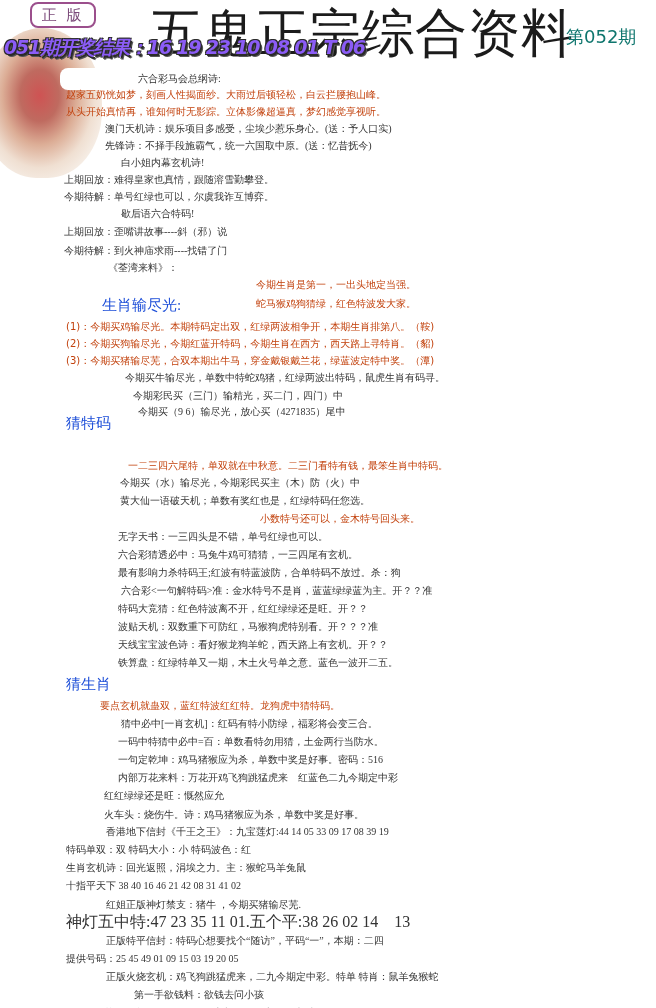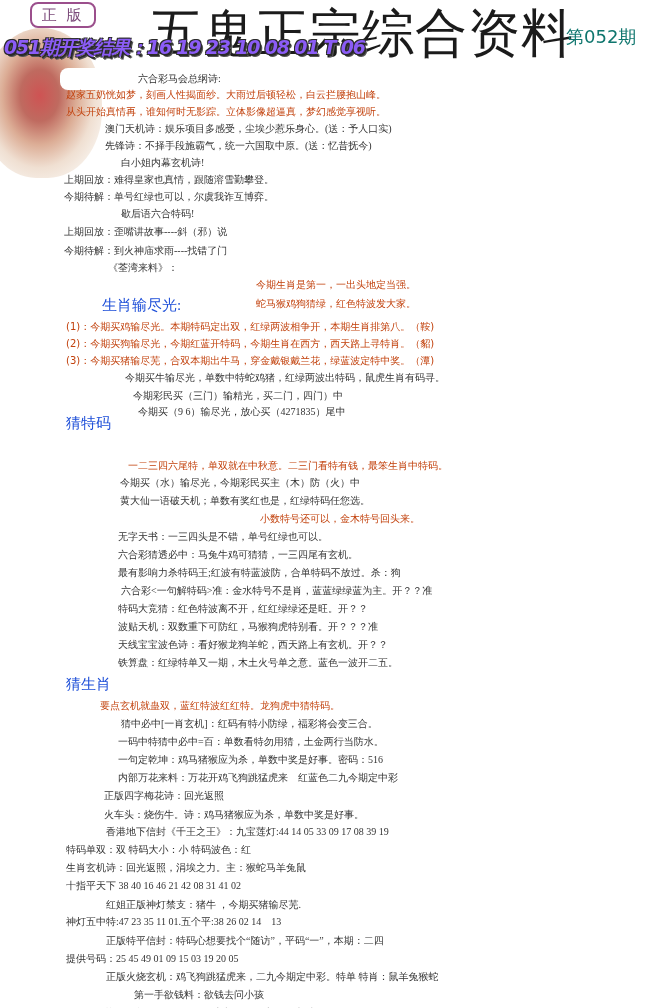--- a/index.html
+++ b/index.html
@@ -4,21 +4,21 @@
 <style>
   html, body { margin: 0; padding: 0; background: #ffffff; }
   body {
     width: 656px; height: 1008px; overflow: hidden; position: relative;
     font-family: "DejaVu Sans", sans-serif; color: #111;
   }
   .abs { position: absolute; white-space: nowrap; border-radius: 8px; }
   .serif { font-family: "Liberation Serif", "DejaVu Serif", serif; color: #333; }
   .sans { font-family: "DejaVu Sans", sans-serif; color: #c2410c; }
   .t { font-size: 10px; line-height: 17px; text-align: right; }
-  .t13 { font-size: 10px; line-height: 16px; text-align: right; }
+  .t13 { font-size: 16px; line-height: 16px; text-align: right; }
 
   #badge {
     left: 30px; top: 2px; width: 66px; height: 26px;
     border: 2px solid #9b4f8c; box-sizing: border-box;
     font-family: "Liberation Serif", serif; font-size: 15px;
     color: #7b4a7a; text-align: center; line-height: 22px; letter-spacing: 3px;
     background: #fff;
   }
   #portrait {
     left: -18px; top: 28px; width: 120px; height: 150px;
@@ -94,21 +94,21 @@
     <div class="abs serif t" style="left: 118px; top: 600px;">特码大竞猜：红色特波离不开，红红绿绿还是旺。开？？</div>
     <div class="abs serif t" style="left: 118px; top: 618px;">波贴天机：双数重下可防红，马猴狗虎特别看。开？？？准</div>
     <div class="abs serif t" style="left: 118px; top: 636px;">天线宝宝波色诗：看好猴龙狗羊蛇，西天路上有玄机。开？？</div>
     <div class="abs serif t" style="left: 118px; top: 654px;">铁算盘：红绿特单又一期，木土火号单之意。蓝色一波开二五。</div>
     <div class="abs red-head" style="left: 66px; top: 675px;">猜生肖</div>
     <div class="abs sans t" style="left: 100px; top: 697px;">要点玄机就蛊双，蓝红特波红红特。龙狗虎中猜特码。</div>
     <div class="abs serif t" style="left: 121px; top: 715px;">猜中必中[一肖玄机]：红码有特小防绿，福彩将会变三合。</div>
     <div class="abs serif t" style="left: 118px; top: 733px;">一码中特猜中必中=百：单数看特勿用猜，土金两行当防水。</div>
     <div class="abs serif t" style="left: 118px; top: 751px;">一句定乾坤：鸡马猪猴应为杀，单数中奖是好事。密码：516</div>
     <div class="abs serif t" style="left: 118px; top: 769px;">内部万花来料：万花开鸡飞狗跳猛虎来　红蓝色二九今期定中彩</div>
-    <div class="abs serif t" style="left: 104px; top: 787px;">正版四字梅花诗：回光返照</div>
+    <div class="abs serif t" style="left: 104px; top: 787px;">红红绿绿还是旺：慨然应允</div>
     <div class="abs serif t" style="left: 104px; top: 806px;">火车头：烧伤牛。诗：鸡马猪猴应为杀，单数中奖是好事。</div>
     <div class="abs serif t" style="left: 106px; top: 823px;">香港地下信封《千王之王》：九宝莲灯:44 14 05 33 09 17 08 39 19</div>
     <div class="abs serif t" style="left: 66px; top: 841px;">特码单双：双 特码大小：小 特码波色：红</div>
     <div class="abs serif t" style="left: 66px; top: 859px;">生肖玄机诗：回光返照，涓埃之力。主：猴蛇马羊兔鼠</div>
     <div class="abs serif t" style="left: 66px; top: 877px;">十指平天下 38 40 16 46 21 42 08 31 41 02</div>
     <div class="abs serif t" style="left: 106px; top: 896px;">红姐正版神灯禁支：猪牛 ，今期买猪输尽芜.</div>
     <div class="abs serif t13" style="left: 66px; top: 914px;">神灯五中特:47 23 35 11 01.五个平:38 26 02 14　13</div>
     <div class="abs serif t" style="left: 106px; top: 932px;">正版特平信封：特码心想要找个“随访”，平码“一”，本期：二四</div>
     <div class="abs serif t" style="left: 66px; top: 950px;">提供号码：25 45 49 01 09 15 03 19 20 05</div>
     <div class="abs serif t" style="left: 106px; top: 968px;">正版火烧玄机：鸡飞狗跳猛虎来，二九今期定中彩。特单 特肖：鼠羊兔猴蛇</div>

